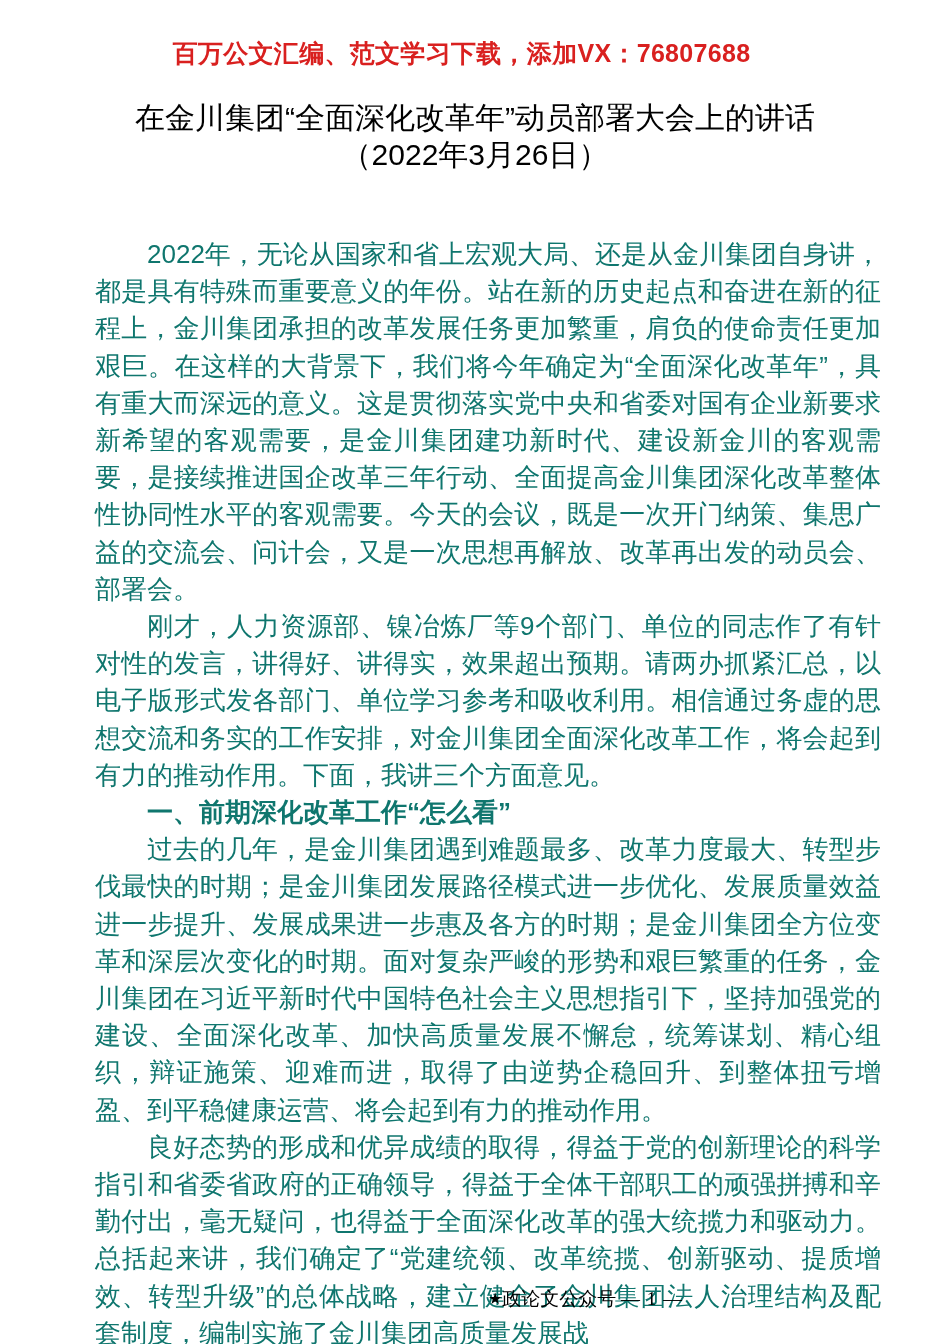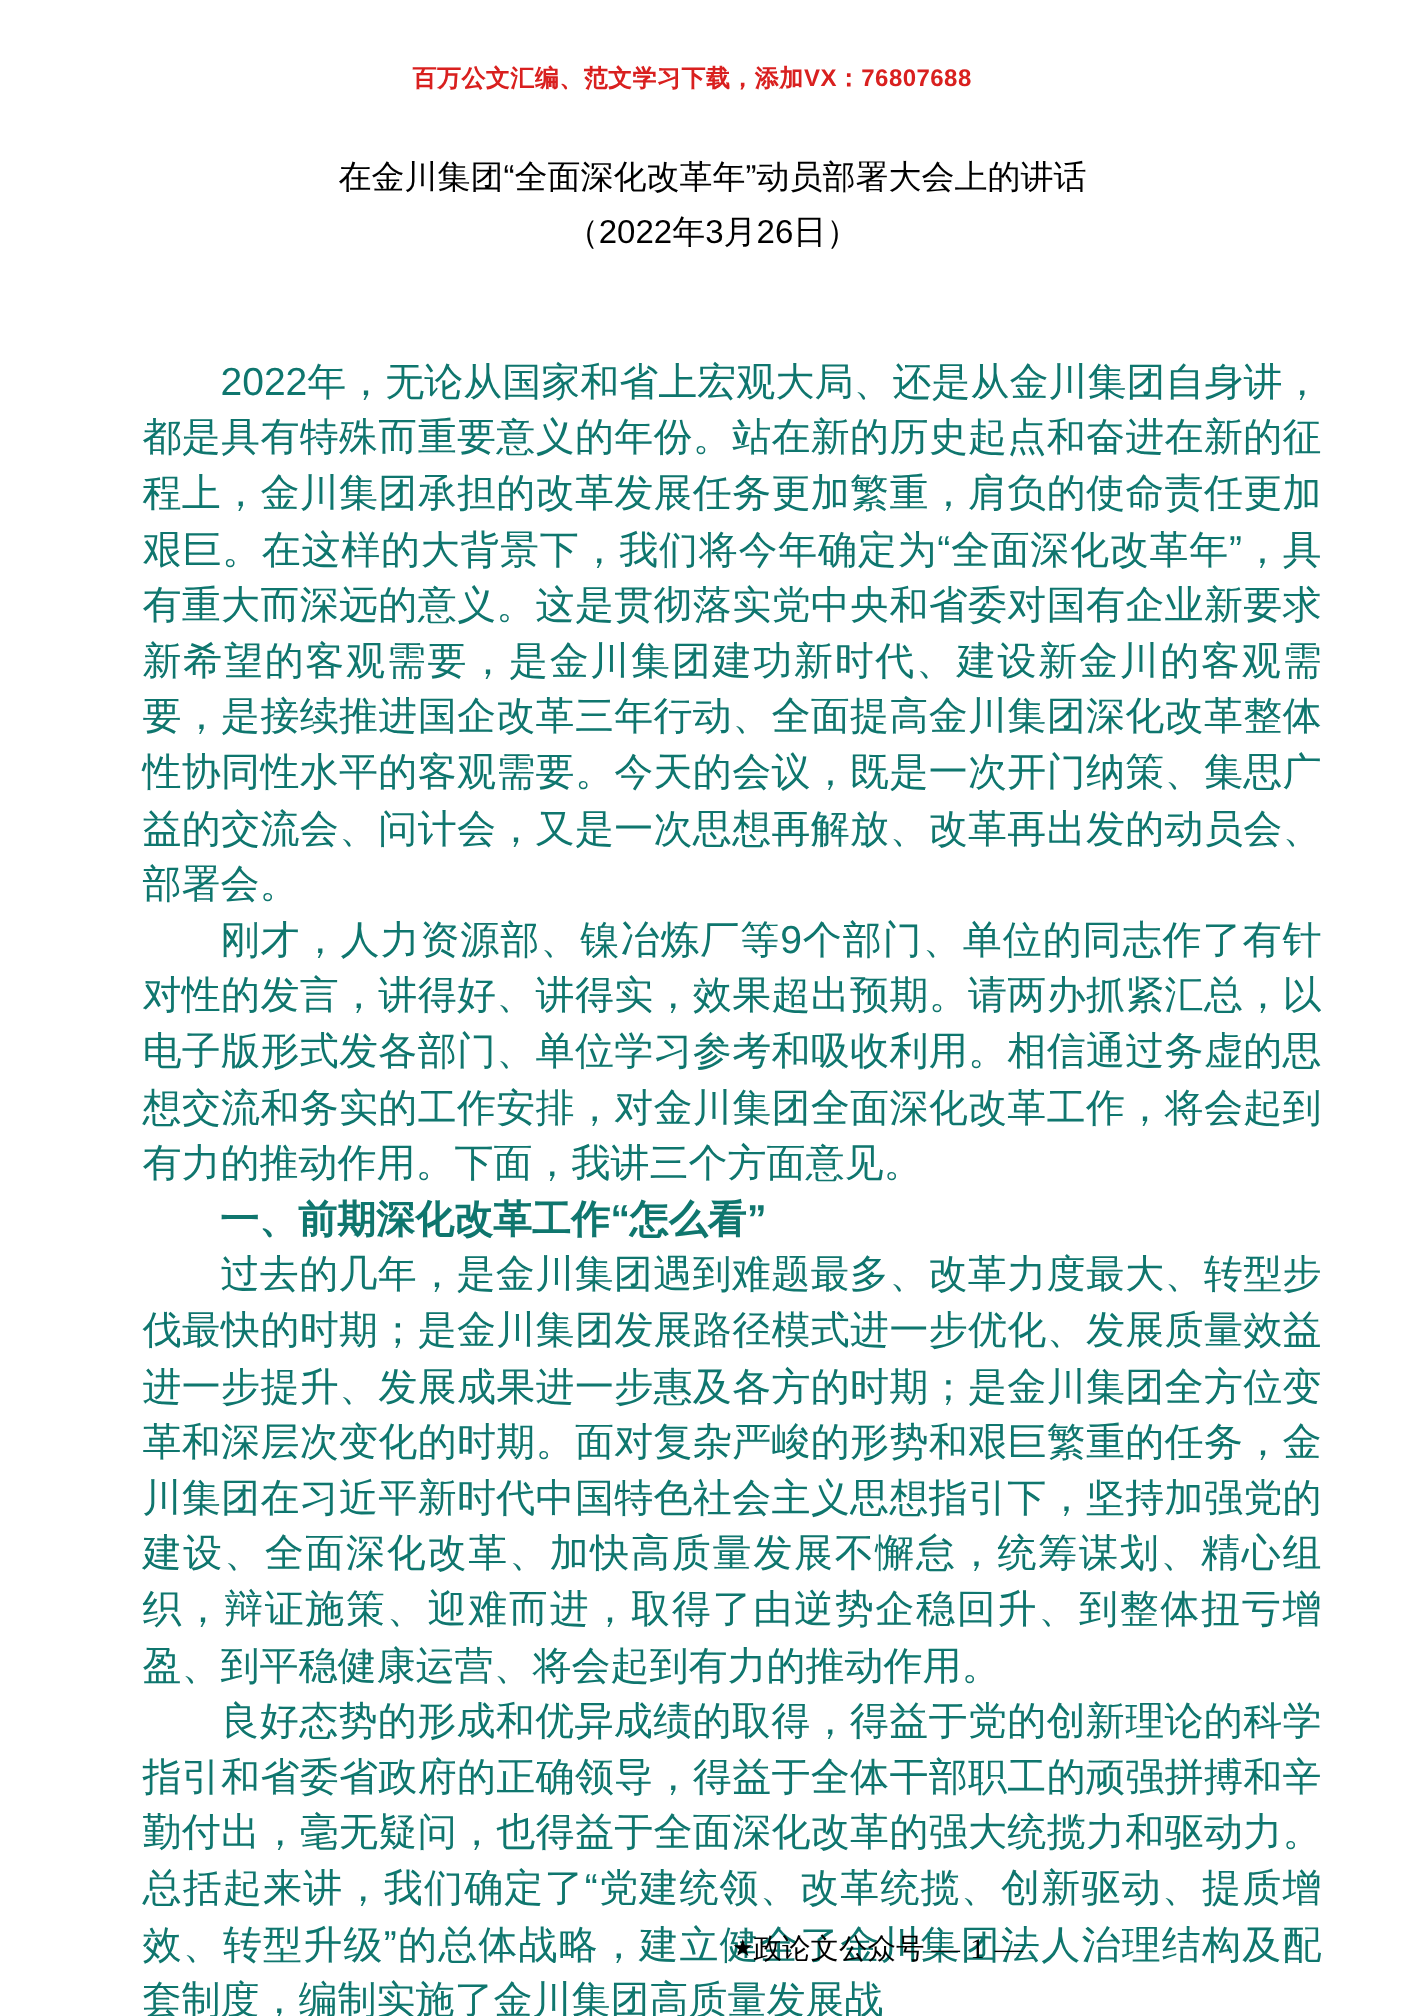--- a/index.html
+++ b/index.html
@@ -24,38 +24,38 @@
     overflow: hidden;
   }
 
   
   .promo-banner {
     position: absolute;
     top: 38px;
     left: 0;
     width: 923px;
     text-align: center;
-    font-size: 16px;
+    font-size: 25px;
     line-height: 30px;
     font-weight: 700;
     letter-spacing: 0.3px;
     color: #d9201f;
     white-space: nowrap;
   }
 
   
   .title-block {
     position: absolute;
     top: 99px;
     left: 0;
     width: 950px;
     text-align: center;
   }
   .title-line {
-    font-size: 22px;
+    font-size: 30px;
     line-height: 37px;
     font-weight: 400;
     color: #000000;
     white-space: nowrap;
   }
 
   
   .body-area {
     position: absolute;
     top: 236px;

